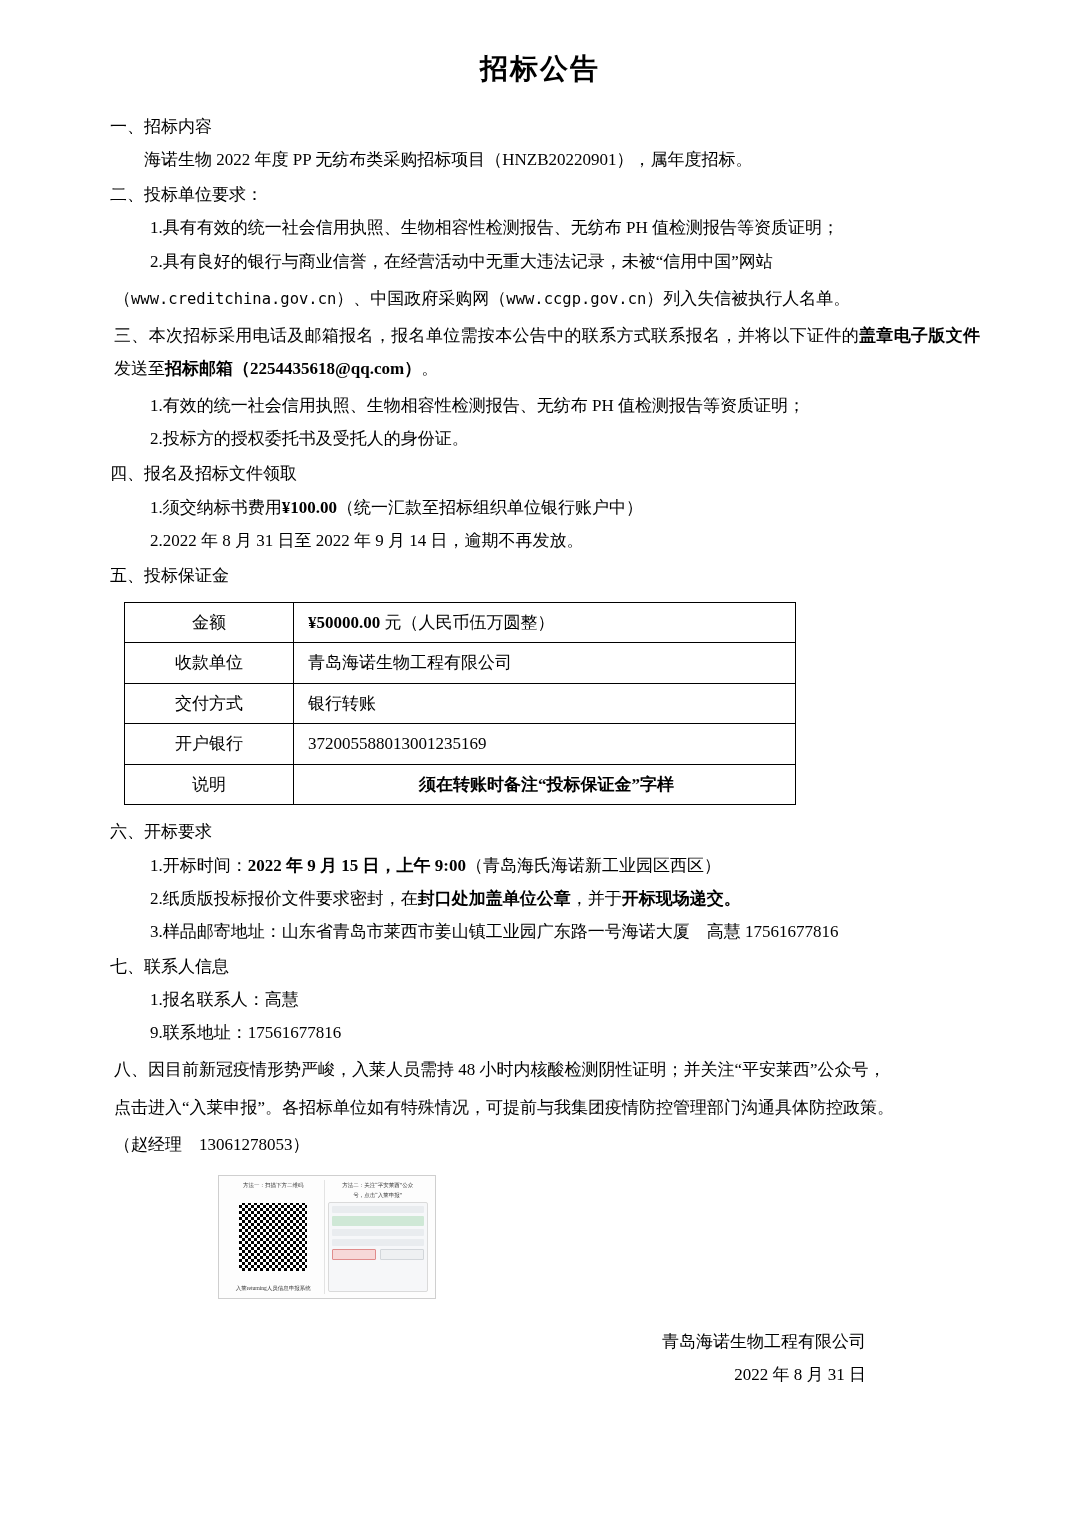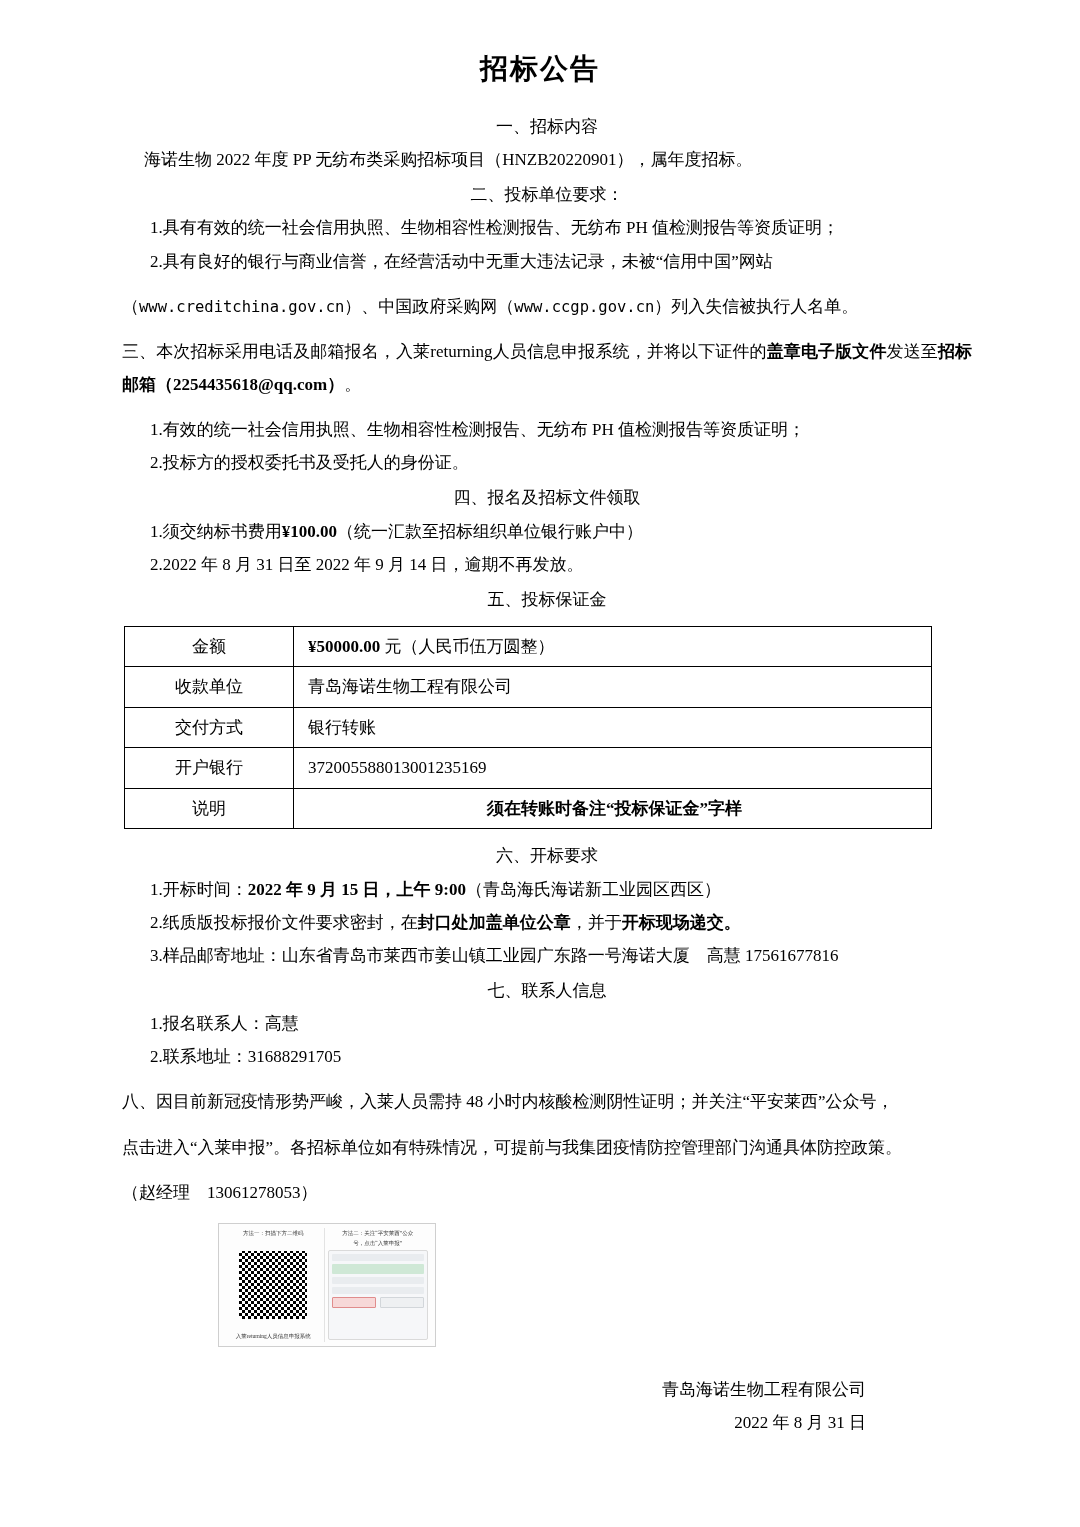--- a/index.html
+++ b/index.html
@@ -26,52 +26,51 @@
     font-weight: bold;
     letter-spacing: 2px;
     margin: 8px 0 22px 0;
     font-family: Liberation Sans, sans-serif;
   }
   .sec-head {
     font-size: 17px;
     line-height: 1.95;
     margin: 2px 0 0 0;
     padding-left: 14px;
-    text-align: center;
   }
   .para {
     font-size: 17px;
     line-height: 1.95;
     margin: 0;
     padding-left: 48px;
     text-align: justify;
   }
   .para-indent2 {
     font-size: 17px;
     line-height: 1.95;
     margin: 0;
     padding-left: 54px;
     text-align: justify;
   }
   .para-hang {
     font-size: 17px;
     line-height: 1.95;
-    margin: 12px;
+    margin: 4px;
     padding-left: 14px;
     text-align: justify;
   }
   b, .b { font-weight: bold; text-align: center; }
   .mono {
     font-family: "DejaVu Sans Mono", "Liberation Mono", monospace;
     font-size: 15.5px;
   }
   table.deposit {
     border-collapse: collapse;
     margin: 10px 0 10px 28px;
-    width: 808px;
+    width: 672px;
     table-layout: fixed;
   }
   table.deposit td {
     border: 1px solid #000;
     font-size: 17px;
     padding: 7px 10px;
     line-height: 1.5;
   }
   table.deposit td.k {
     width: 148px;
@@ -176,21 +175,21 @@
   <div class="doc-title">招标公告</div>
 
   <div class="sec-head">一、招标内容</div>
   <div class="para">海诺生物 2022 年度 PP 无纺布类采购招标项目（HNZB20220901），属年度招标。</div>
 
   <div class="sec-head">二、投标单位要求：</div>
   <div class="para-indent2">1.具有有效的统一社会信用执照、生物相容性检测报告、无纺布 PH 值检测报告等资质证明；</div>
   <div class="para-indent2">2.具有良好的银行与商业信誉，在经营活动中无重大违法记录，未被“信用中国”网站</div>
   <div class="para-hang"><span>（</span><span class="mono">www.creditchina.gov.cn</span><span>）、中国政府采购网（</span><span class="mono">www.ccgp.gov.cn</span><span>）列入失信被执行人名单。</span></div>
 
-  <div class="para-hang"><span>三、本次招标采用电话及邮箱报名，入莱returning人员信息申报系统，并将以下证件的</span><b>盖章电子版文件</b><span>发送至</span><b>招标邮箱（2254435618@qq.com）</b><span>。</span></div>
+  <div class="para-hang"><span>三、本次招标采用电话及邮箱报名，报名单位需按本公告中的联系方式联系报名，并将以下证件的</span><b>盖章电子版文件</b><span>发送至</span><b>招标邮箱（2254435618@qq.com）</b><span>。</span></div>
   <div class="para-indent2">1.有效的统一社会信用执照、生物相容性检测报告、无纺布 PH 值检测报告等资质证明；</div>
   <div class="para-indent2">2.投标方的授权委托书及受托人的身份证。</div>
 
   <div class="sec-head">四、报名及招标文件领取</div>
   <div class="para-indent2"><span>1.须交纳标书费用</span><b>¥100.00</b><span>（统一汇款至招标组织单位银行账户中）</span></div>
   <div class="para-indent2">2.2022 年 8 月 31 日至 2022 年 9 月 14 日，逾期不再发放。</div>
 
   <div class="sec-head">五、投标保证金</div>
   <table class="deposit">
     <tbody>
@@ -217,21 +216,21 @@
     </tbody>
   </table>
 
   <div class="sec-head">六、开标要求</div>
   <div class="para-indent2"><span>1.开标时间：</span><b>2022 年 9 月 15 日，上午 9:00</b><span>（青岛海氏海诺新工业园区西区）</span></div>
   <div class="para-indent2"><span>2.纸质版投标报价文件要求密封，在</span><b>封口处加盖单位公章</b><span>，并于</span><b>开标现场递交。</b></div>
   <div class="para-indent2">3.样品邮寄地址：山东省青岛市莱西市姜山镇工业园广东路一号海诺大厦　高慧 17561677816</div>
 
   <div class="sec-head">七、联系人信息</div>
   <div class="para-indent2">1.报名联系人：高慧</div>
-  <div class="para-indent2">2.联系地址：31688291705</div>
+  <div class="para-indent2">9.联系地址：17561677816</div>
 
   <div class="para-hang">八、因目前新冠疫情形势严峻，入莱人员需持 48 小时内核酸检测阴性证明；并关注“平安莱西”公众号，</div>
   <div class="para-hang">点击进入“入莱申报”。各招标单位如有特殊情况，可提前与我集团疫情防控管理部门沟通具体防控政策。</div>
   <div class="para-hang">（赵经理　13061278053）</div>
 
   <div class="qr-wrap">
     <div class="qr-box">
       <div class="qr-left">
         <div class="qr-cap">方法一：扫描下方二维码</div>
         <div class="qr-code"></div>

